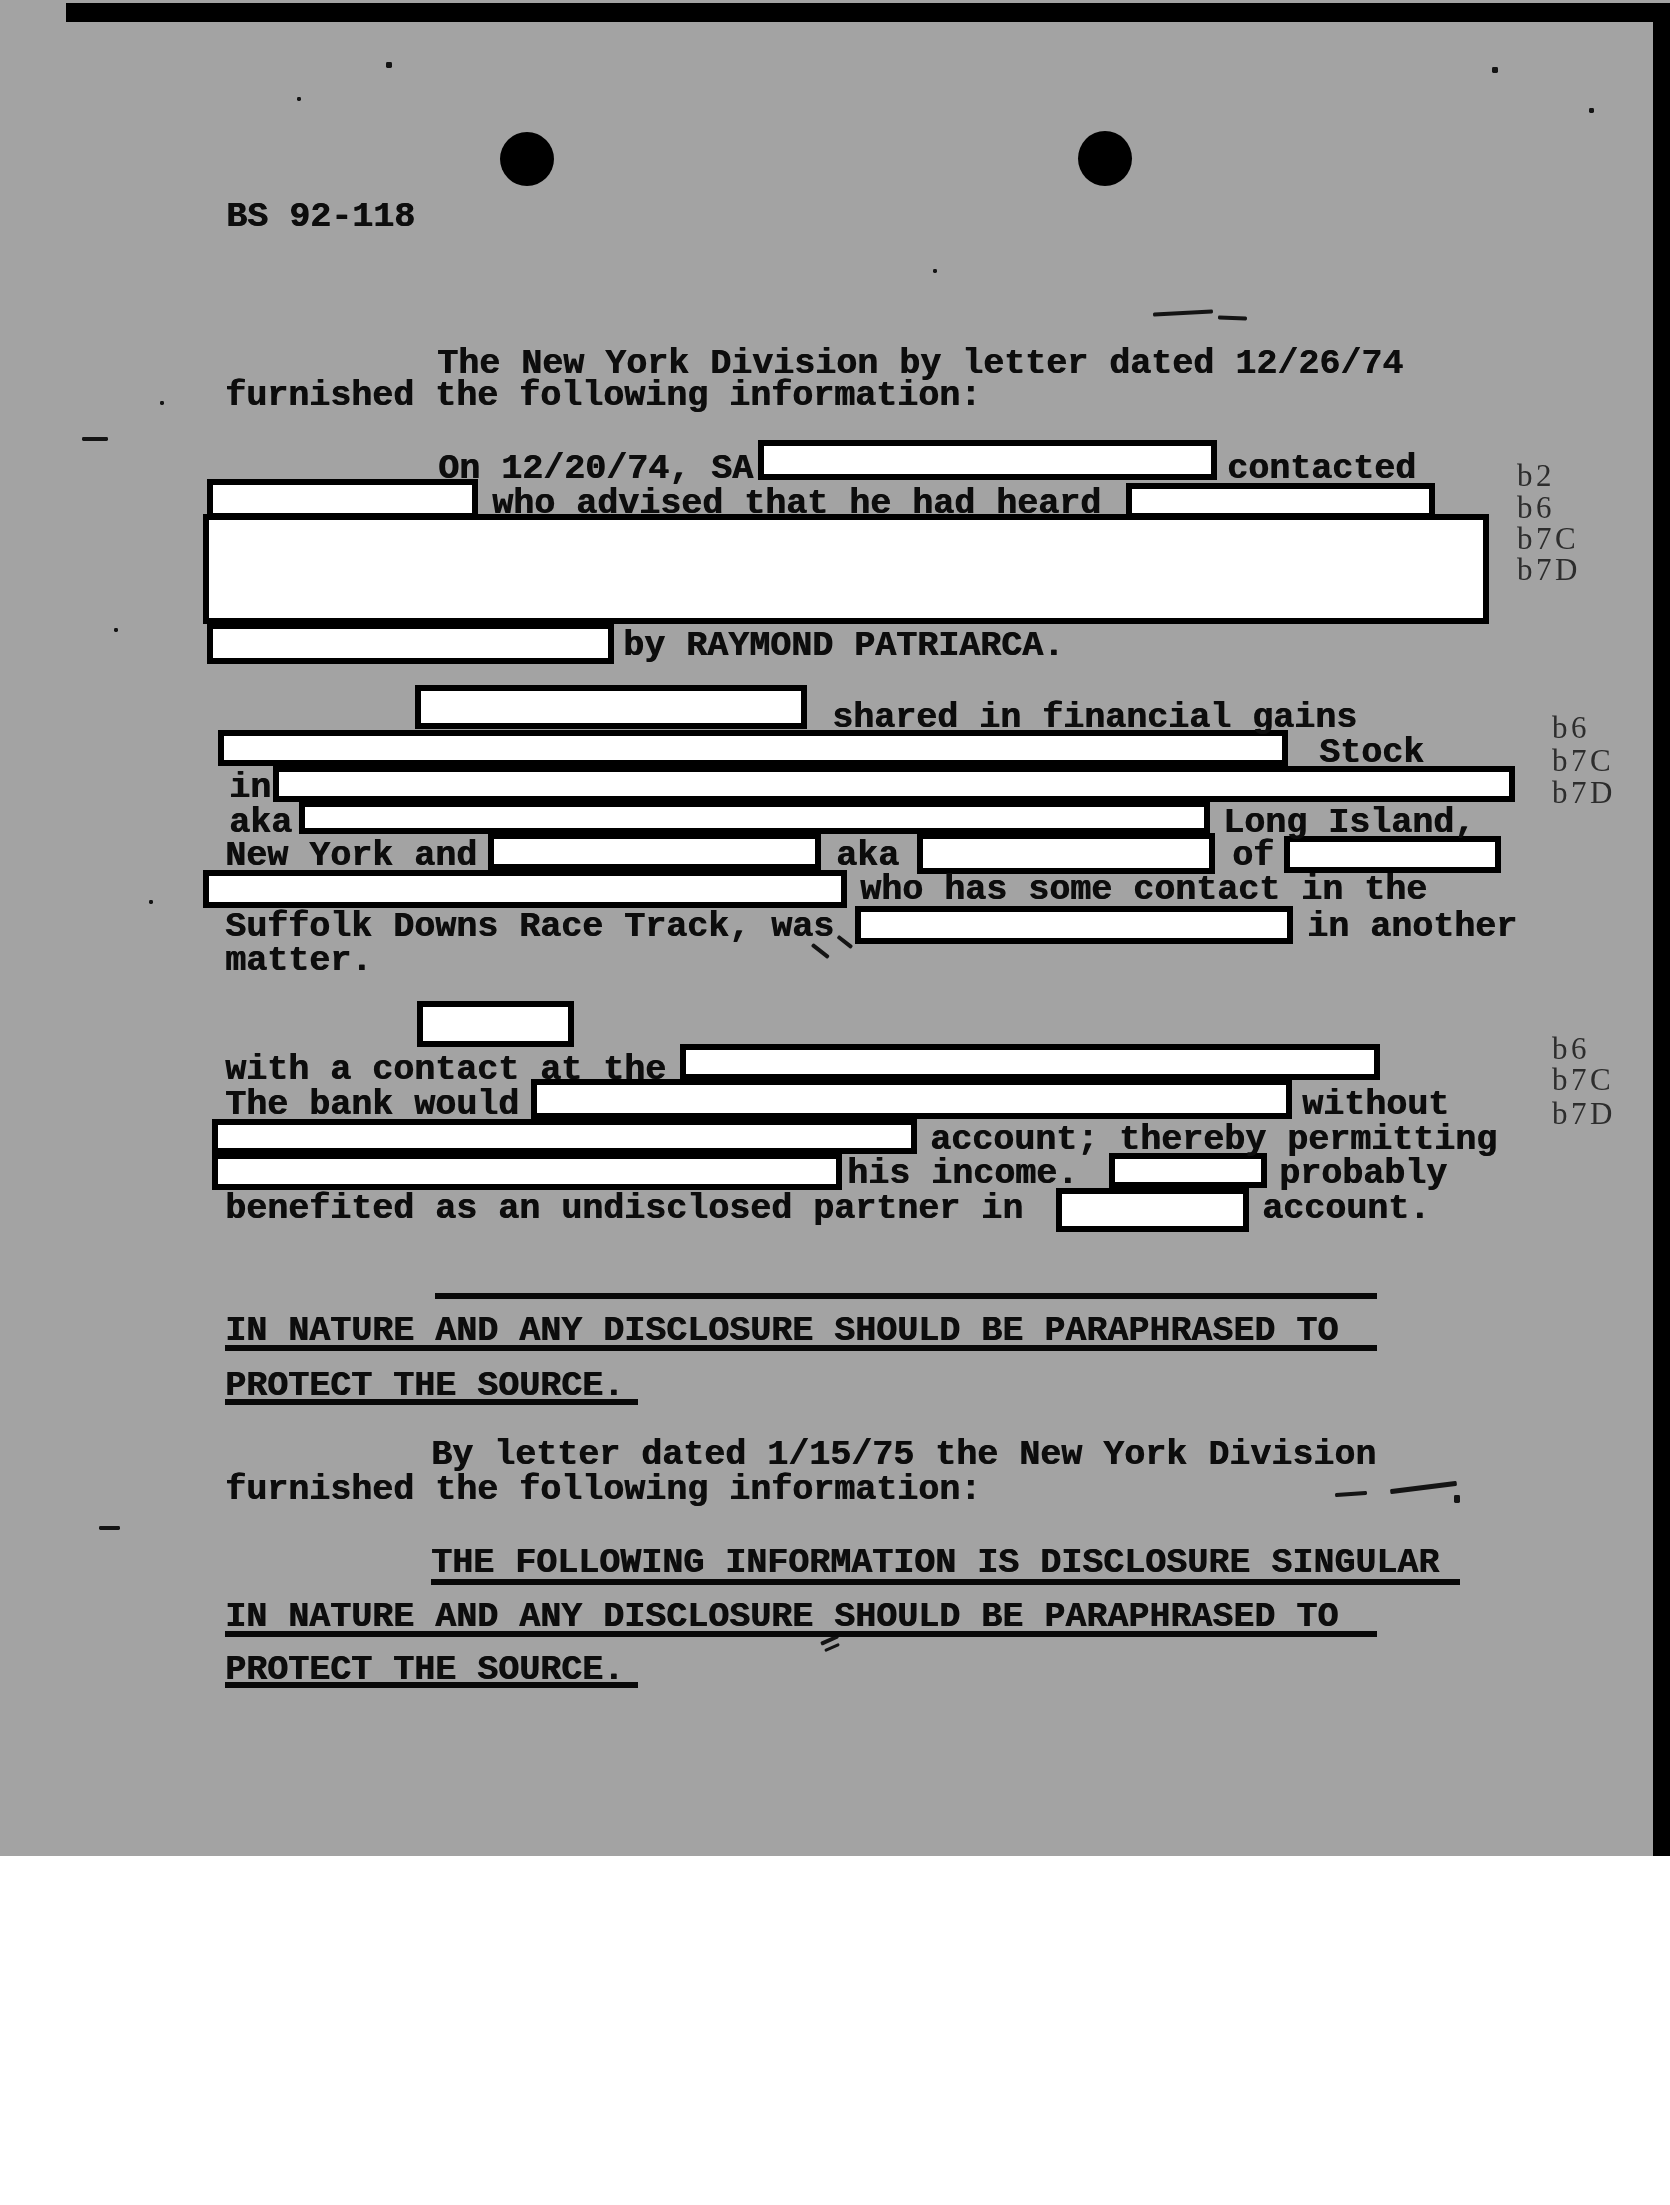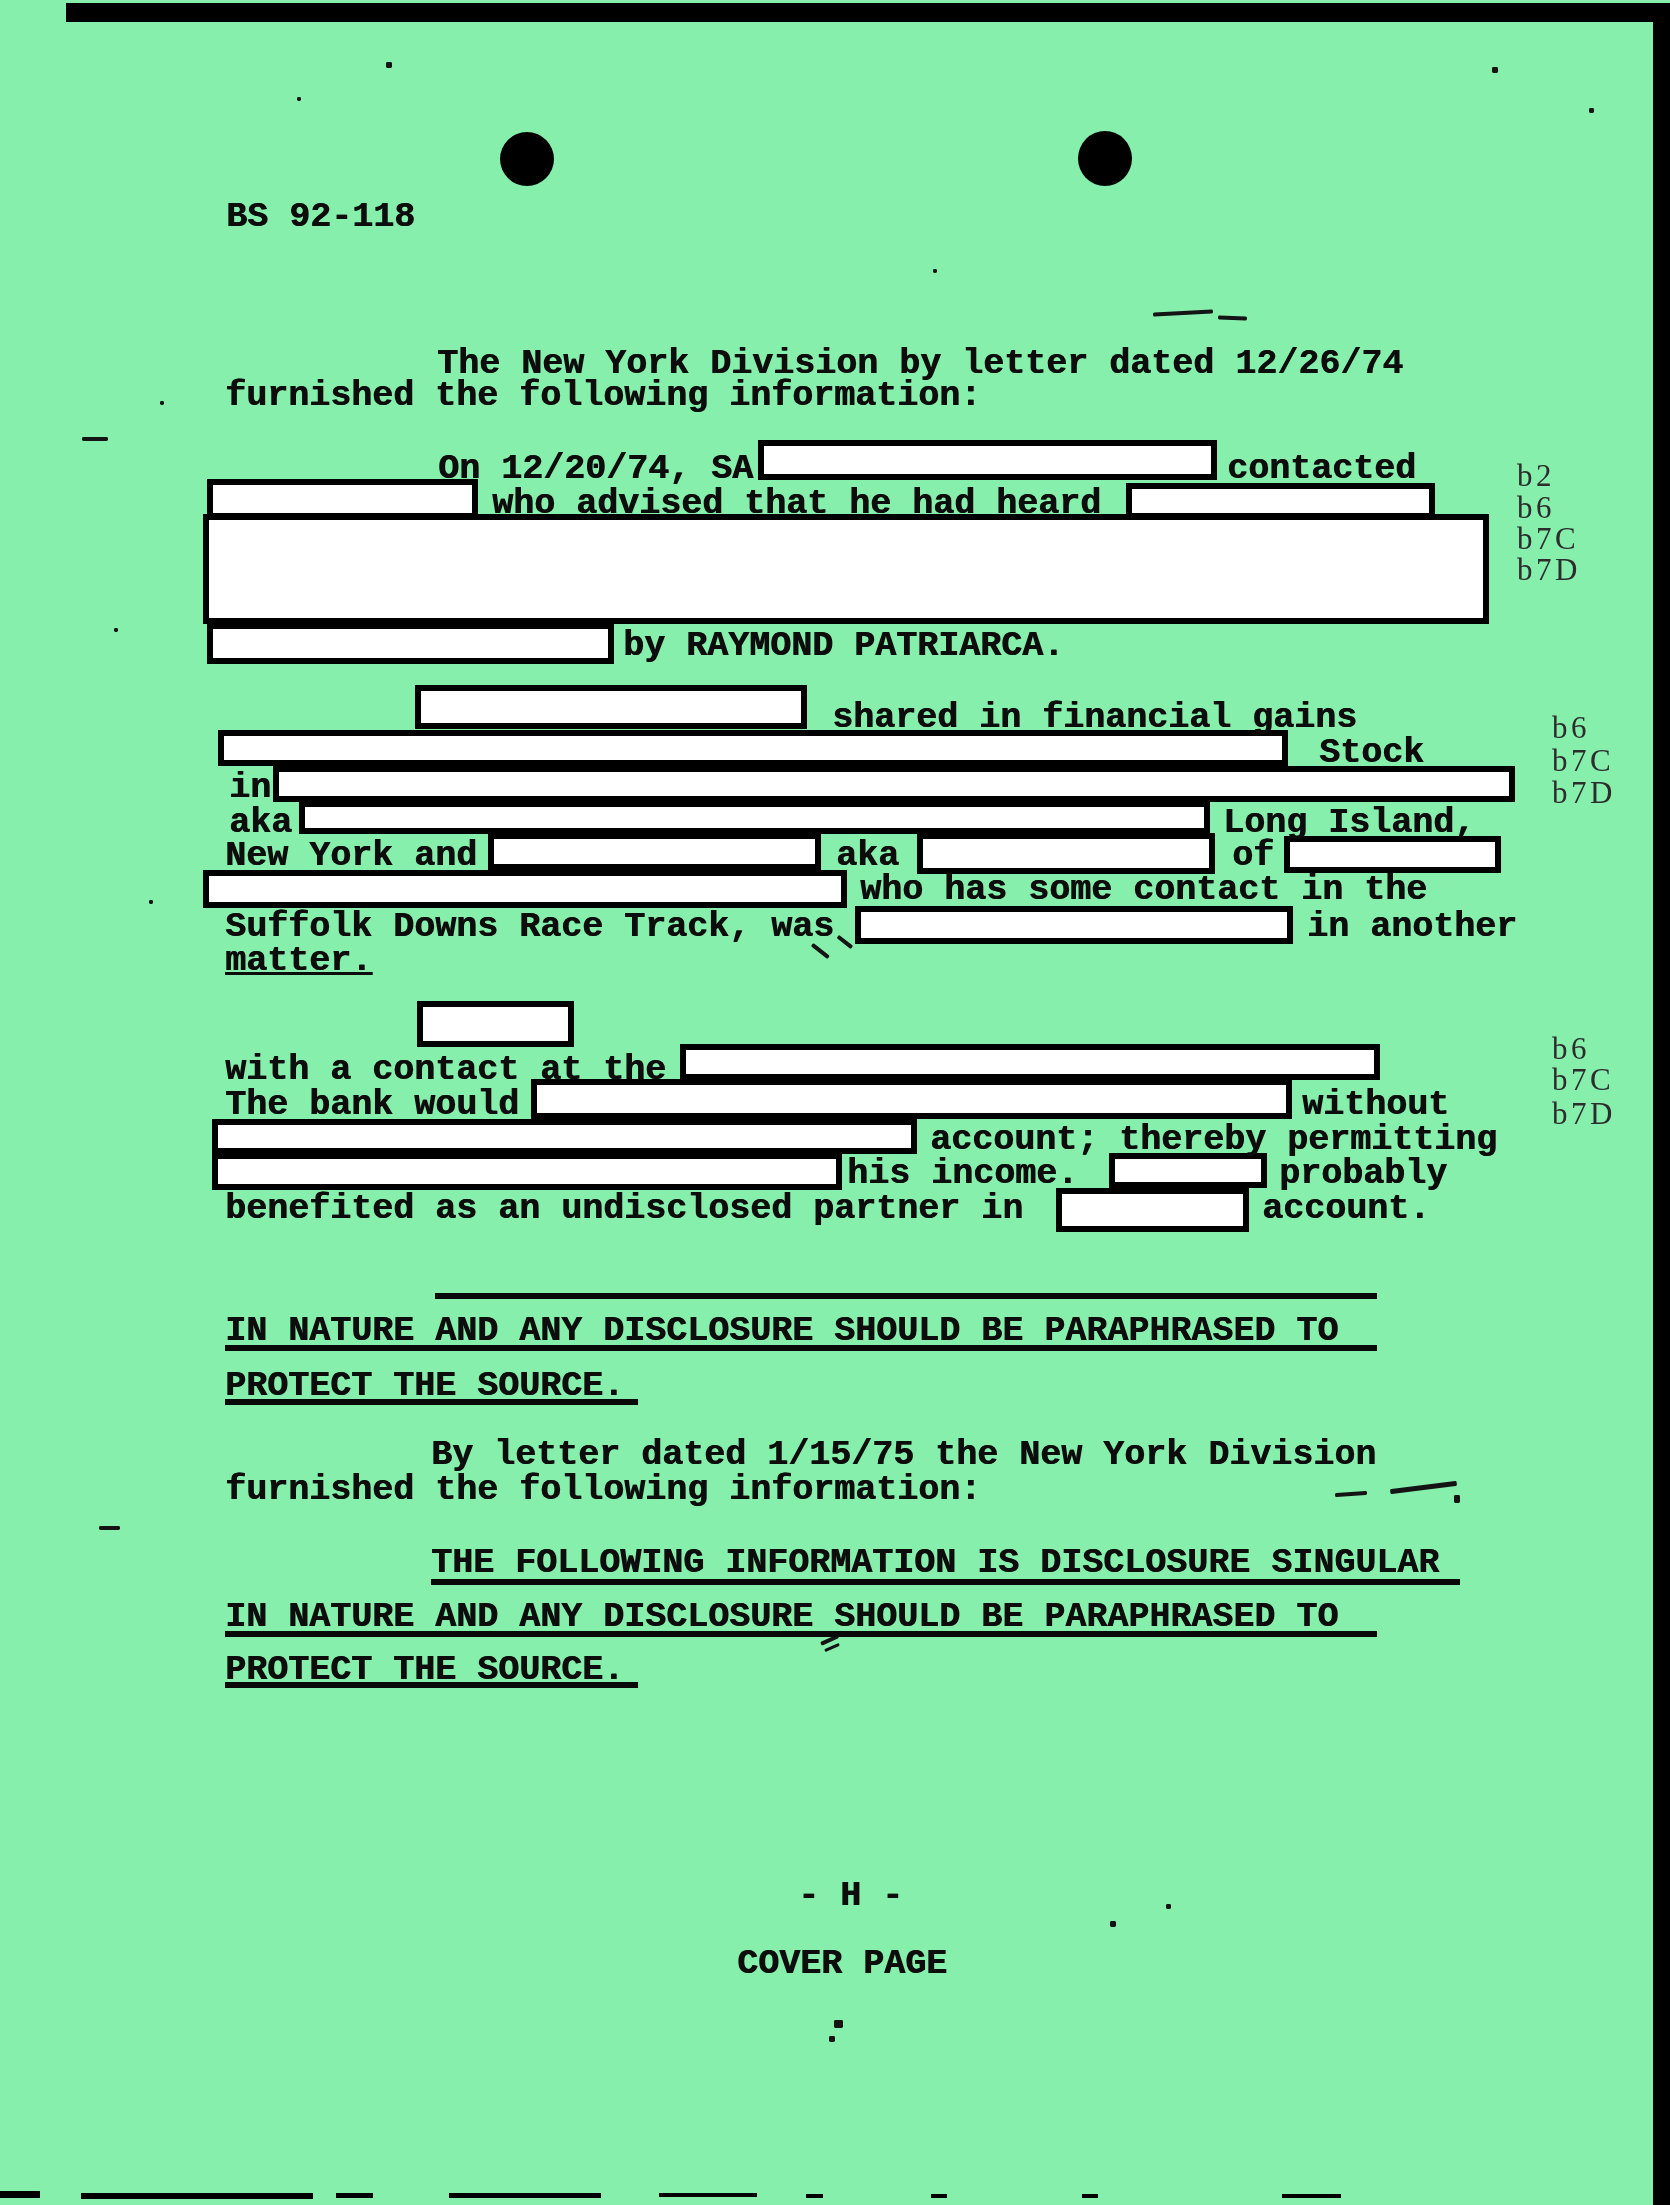--- a/index.html
+++ b/index.html
@@ -1,20 +1,20 @@
 <!DOCTYPE html>
 <html style="font-size:11px"><head>
 <meta charset="utf-8">
 <style>
   html, body { margin: 0; padding: 0; background: #ffffff; }
   .page {
     position: relative;
     width: 1671px;
-    height: 2205px;
-    background: #86efac;
+    height: 1856px;
+    background: #a3a3a3;
     overflow: hidden;
     font-family: "Liberation Mono", "DejaVu Sans Mono", monospace;
   }
   
   .tw {
     position: absolute;
     font-size: 35px;
     line-height: 39px;
     font-weight: 700;
     color: #0d0d0d;
@@ -144,21 +144,21 @@
   <div class="tw" style="left:836px; top:837px;">aka</div>
   <div class="tw" style="left:1232px; top:837px;">of</div>
 
   <div class="redact" style="left:203px; top:870px; width:644px; height:38px;"></div>
   <div class="tw" style="left:860px; top:871px;">who has some contact in the</div>
 
   <div class="redact" style="left:855px; top:906px; width:438px; height:38px;"></div>
   <div class="tw" style="left:225px; top:908px;">Suffolk Downs Race Track, was</div>
   <div class="tw" style="left:1307px; top:908px;">in another</div>
 
-  <div class="tw" style="left:225px; top:942px;text-decoration:underline;">matter.</div>
+  <div class="tw" style="left:225px; top:942px;">matter.</div>
 
   <div class="code" style="left:1552px; top:712px;">b6</div>
   <div class="code" style="left:1552px; top:745px;">b7C</div>
   <div class="code" style="left:1552px; top:777px;">b7D</div>
 
   <div class="redact" style="left:417px; top:1001px; width:157px; height:46px;"></div>
 
   <div class="redact" style="left:680px; top:1044px; width:700px; height:36px;"></div>
   <div class="tw" style="left:225px; top:1051px;">with a contact at the</div>
 

